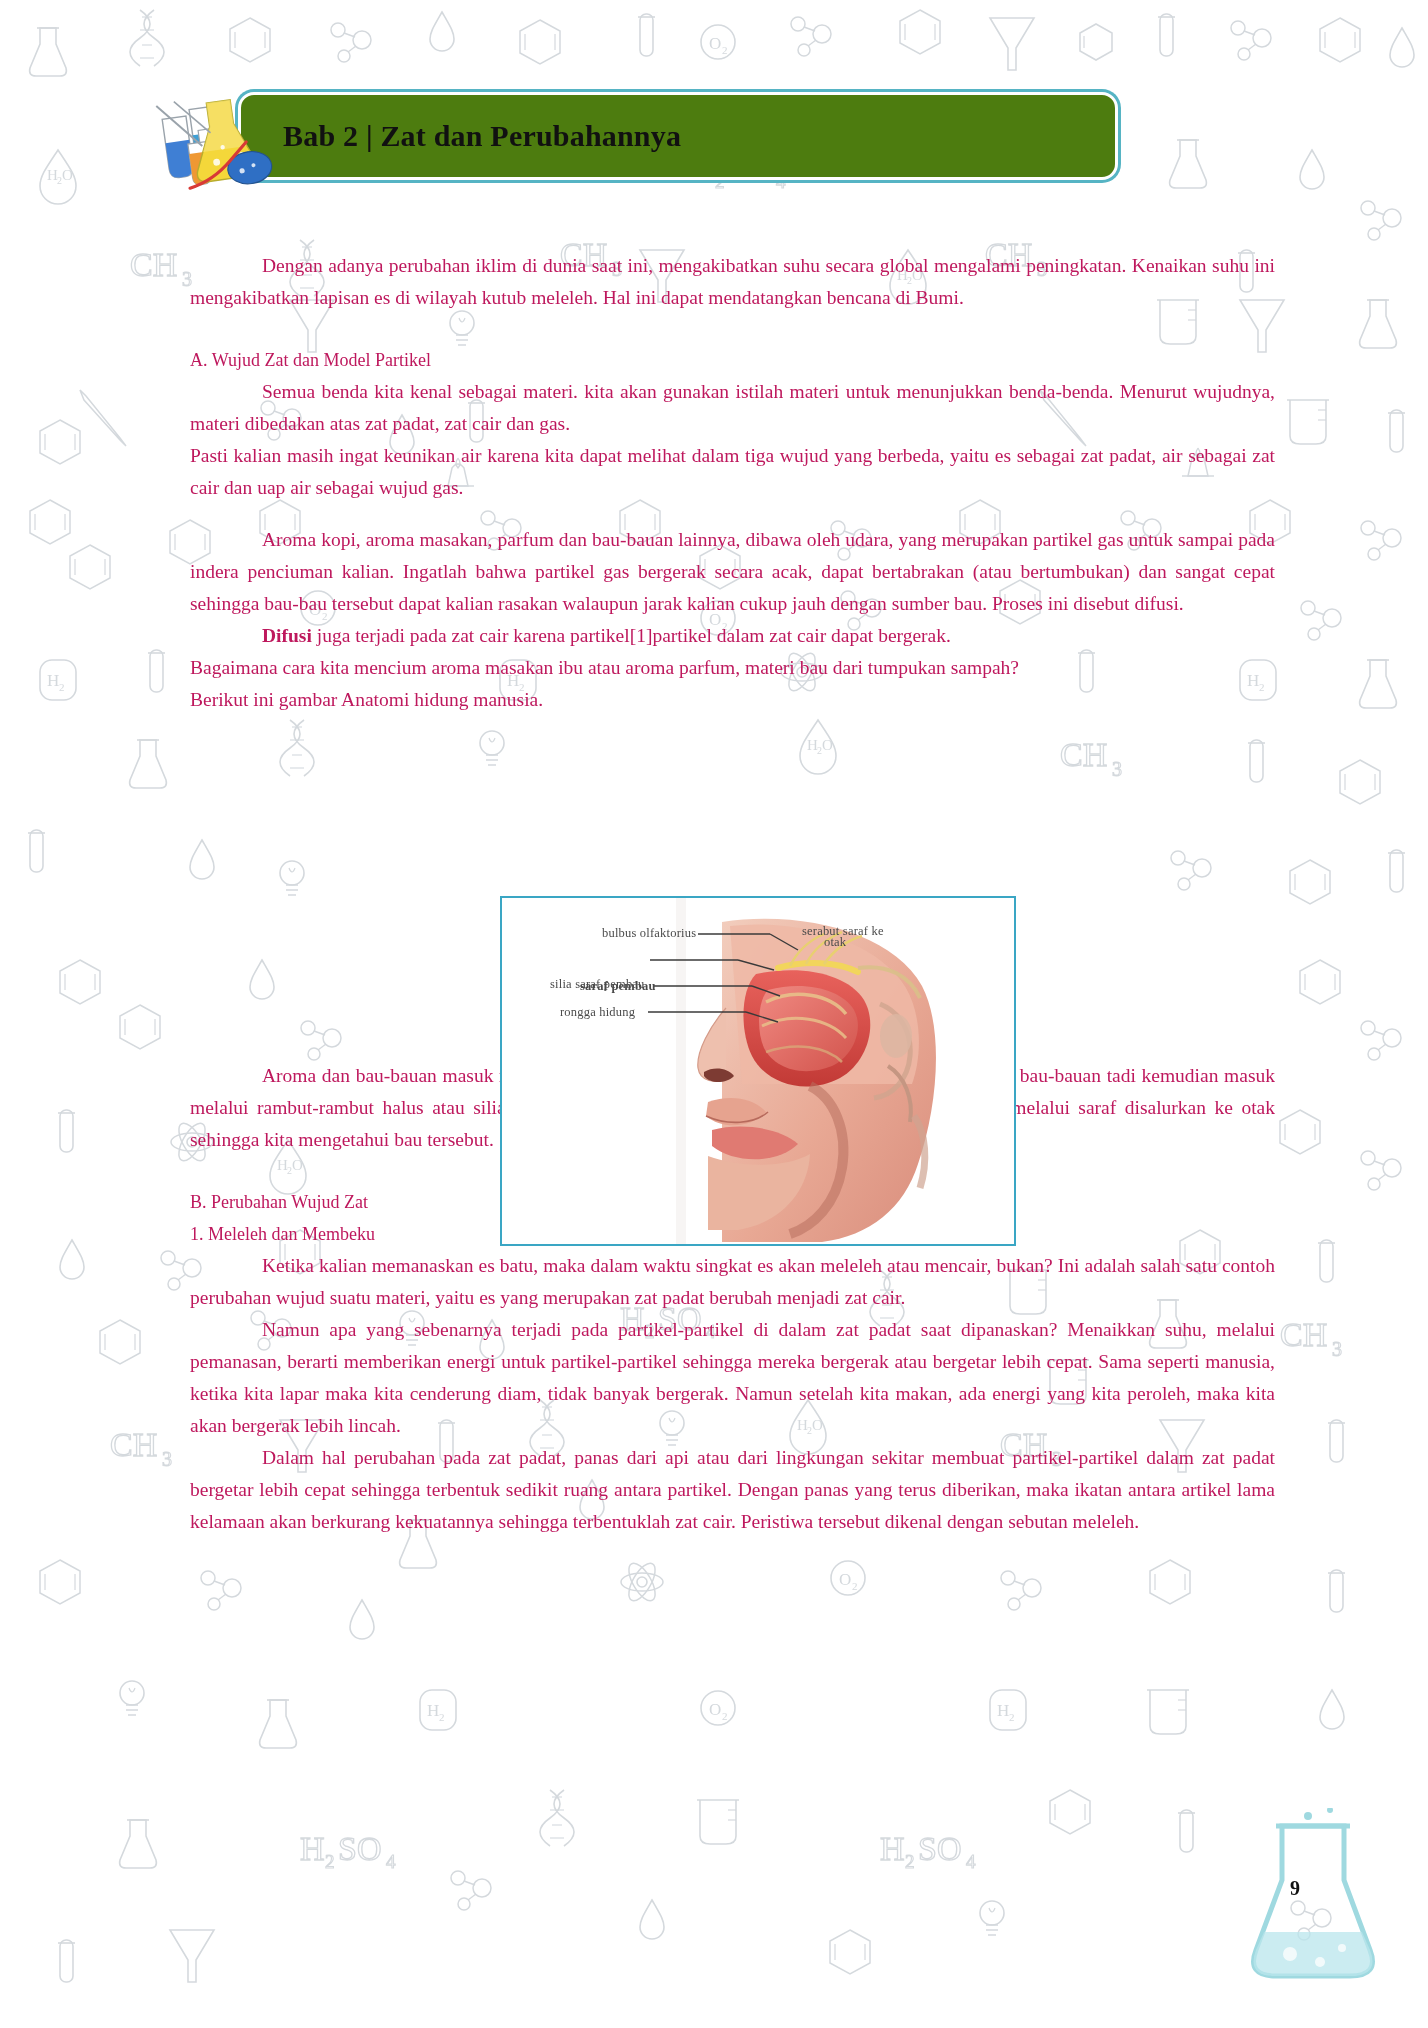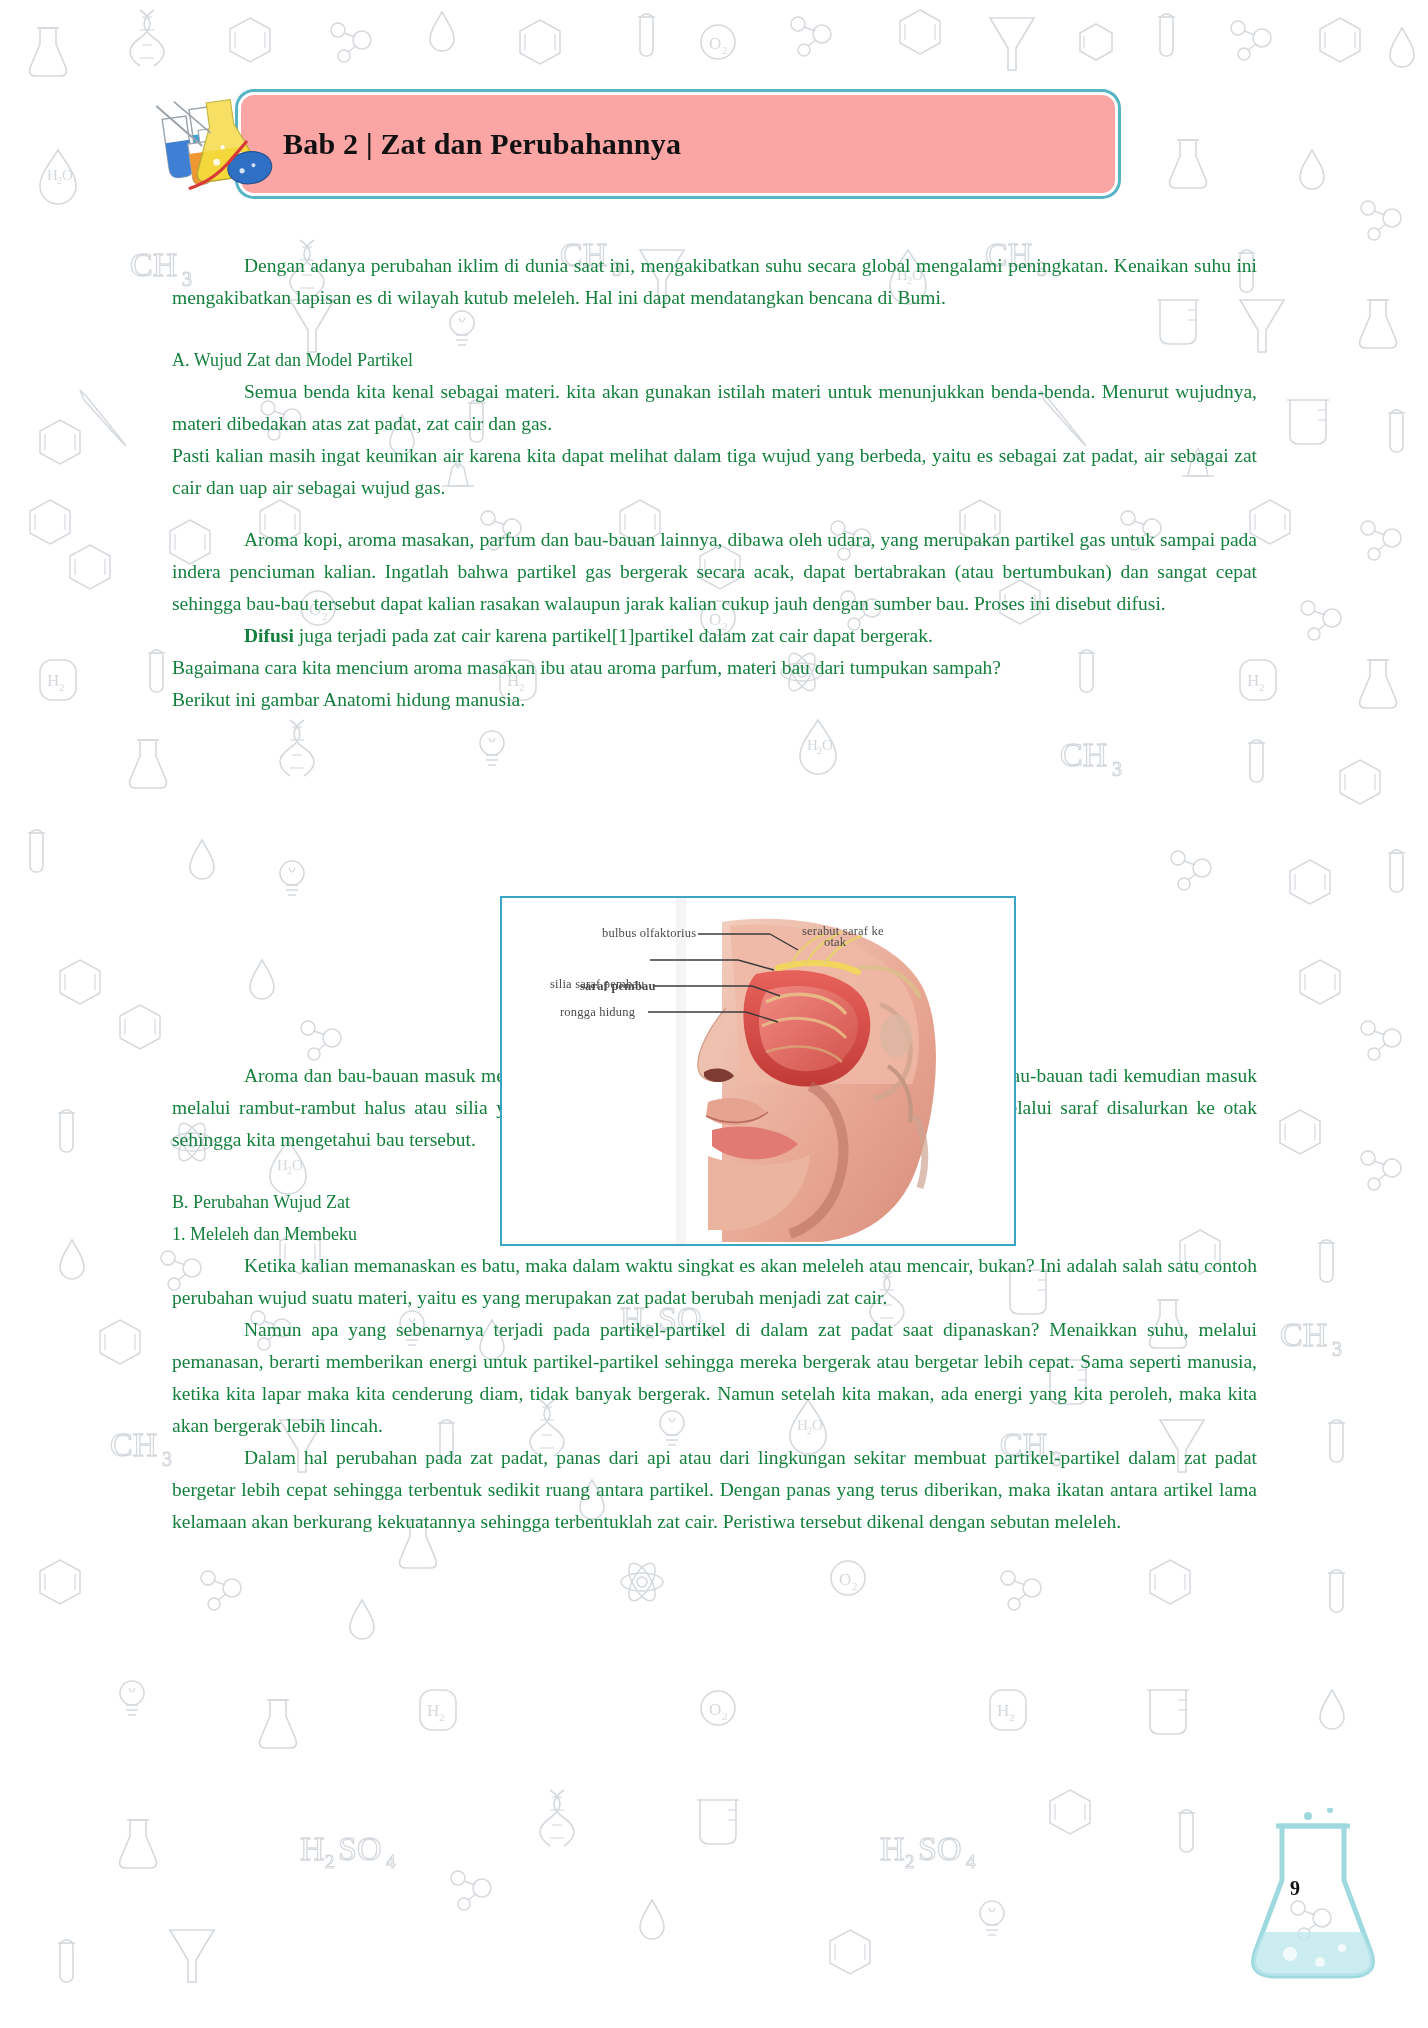--- a/index.html
+++ b/index.html
@@ -33,22 +33,22 @@
     height: 2028px;
     z-index: 5;
   }
 
   
   .chapter-header {
     position: absolute;
     left: 238px;
     top: 92px;
     width: 880px;
-    height: 104px;
-    background: #fca5a5;
+    height: 88px;
+    background: #4d7c0f;
     border-radius: 16px;
     box-sizing: border-box;
     border: 3px solid #ffffff;
     box-shadow: 0 0 0 3px #56b4c4;
     display: flex;
     align-items: center;
   }
   .chapter-title {
     margin-left: 42px;
     font-family: "Liberation Serif", "DejaVu Serif", serif;
@@ -65,26 +65,26 @@
     left: 150px;
     top: 88px;
     width: 135px;
     height: 110px;
     z-index: 9;
   }
 
   
   .content {
     position: absolute;
-    left: 172px;
+    left: 190px;
     top: 250px;
     width: 1085px;
     font-size: 19.5px;
     line-height: 32px;
-    color: #15803d;
+    color: #be185d;
     text-align: justify;
   }
   .content p {
     margin: 0;
     text-align: justify;
     text-justify: inter-word;
   }
   .p-indent {
     text-indent: 72px;
   }

